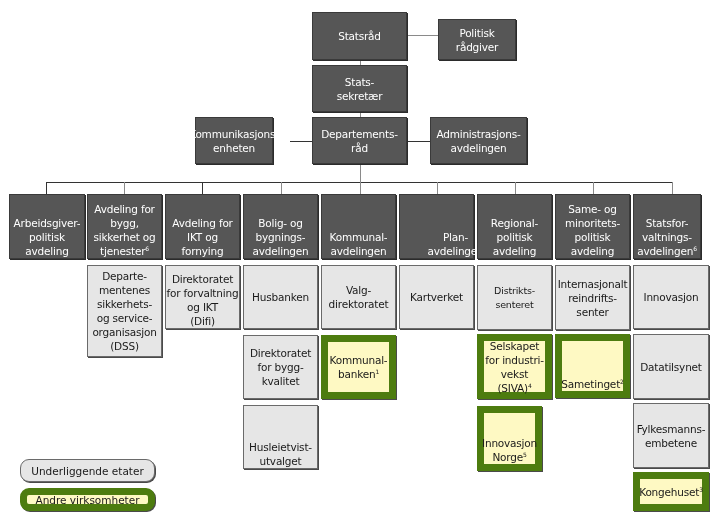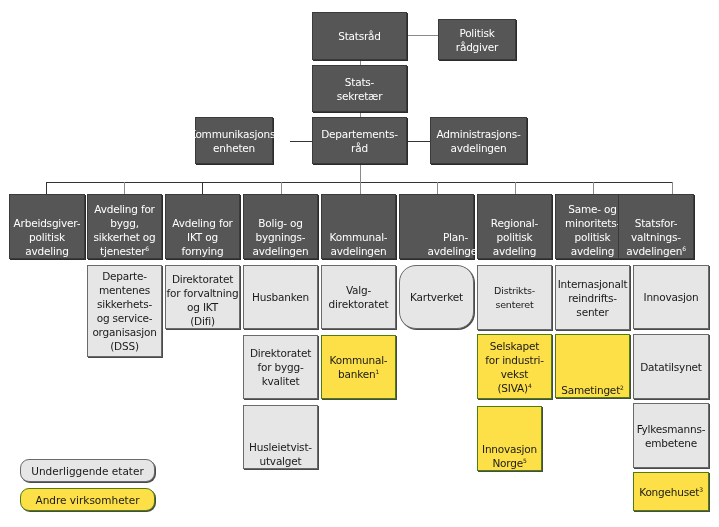--- a/index.html
+++ b/index.html
@@ -3,21 +3,21 @@
 <meta charset="utf-8">
 <style>
   html, body { margin: 0; padding: 0; background: #ffffff; }
   body { width: 719px; height: 527px; position: relative; overflow: hidden;
          font-family: "DejaVu Sans", "Liberation Sans", sans-serif; }
   .box { position: absolute; box-sizing: border-box; display: flex; align-items: center;
          justify-content: center; text-align: center; white-space: pre-line;
          font-size: 10.5px; line-height: 14px; letter-spacing: -0.2px; }
   .dark { background: #565656; color: #ffffff; border: 1px solid #3a3a3a; box-shadow: 1px 1px 0 #2b2b2b; }
   .light { background: #e6e6e6; color: #1a1a1a; border: 1px solid #6a6a6a; box-shadow: 1px 1px 0 #4a4a4a; }
-  .mid { background: #fde047; color: #1a1a1a; border: 1px solid #4d7c0f; box-shadow: 1px 1px 0 #4a4a4a; }
+  .mid { background: #fef9c3; color: #1a1a1a; border: 7px solid #4d7c0f; box-shadow: 1px 1px 0 #4a4a4a; }
   .top { align-items: flex-end; padding-top: 7px; }
   .line { position: absolute; background: #333333; }
   .line.gray { background: #8a8a8a; }
   sup { font-size: 6px; line-height: 0; vertical-align: super; }
   .legend { position: absolute; box-sizing: border-box; display: flex; align-items: center;
             justify-content: center; font-size: 10.5px; color: #1a1a1a; border-radius: 9px; }
 </style>
 </head>
 <body>
 
@@ -65,21 +65,21 @@
 avdelingen</span></div>
 <div class="box dark top" style="left:399px;top:194px;width:75px;height:65px;padding-left:38px;"><span>Plan-
 avdelingen</span></div>
 <div class="box dark top" style="left:477px;top:194px;width:75px;height:65px;"><span>Regional-
 politisk
 avdeling</span></div>
 <div class="box dark top" style="left:555px;top:194px;width:75px;height:65px;"><span>Same- og
 minoritets-
 politisk
 avdeling</span></div>
-<div class="box dark top" style="left:618px;top:194px;width:76px;height:65px;"><span><span>Statsfor-
+<div class="box dark top" style="left:633px;top:194px;width:68px;height:65px;"><span><span>Statsfor-
 valtnings-
 avdelingen</span><sup>6</sup></span></div>
 
 <div class="box light" style="left:87px;top:265px;width:75px;height:92px;">Departe-
 mentenes
 sikkerhets-
 og service-
 organisasjon
 (DSS)</div>
 <div class="box light top" style="left:165px;top:265px;width:75px;height:64px;padding-top:4px;">Direktoratet
@@ -92,21 +92,21 @@
 for bygg-
 kvalitet</div>
 <div class="box light top" style="left:243px;top:405px;width:75px;height:64px;padding-top:1px;">Husleietvist-
 utvalget</div>
 
 <div class="box light" style="left:321px;top:265px;width:75px;height:64px;">Valg-
 direktoratet</div>
 <div class="box mid" style="left:321px;top:335px;width:75px;height:64px;"><span><span>Kommunal-
 banken</span><sup>1</sup></span></div>
 
-<div class="box light" style="left:399px;top:265px;width:75px;height:64px;border-radius:17px;">Kartverket</div>
+<div class="box light" style="left:399px;top:265px;width:75px;height:64px;">Kartverket</div>
 
 <div class="box light" style="left:477px;top:265px;width:75px;height:65px;font-size:9.5px;">Distrikts-
 senteret</div>
 <div class="box mid" style="left:477px;top:334px;width:75px;height:65px;"><span><span>Selskapet
 for industri-
 vekst
 (SIVA)</span><sup>4</sup></span></div>
 <div class="box mid top" style="left:477px;top:406px;width:65px;height:65px;padding-top:2px;"><span><span>Innovasjon
 Norge</span><sup>5</sup></span></div>
 

